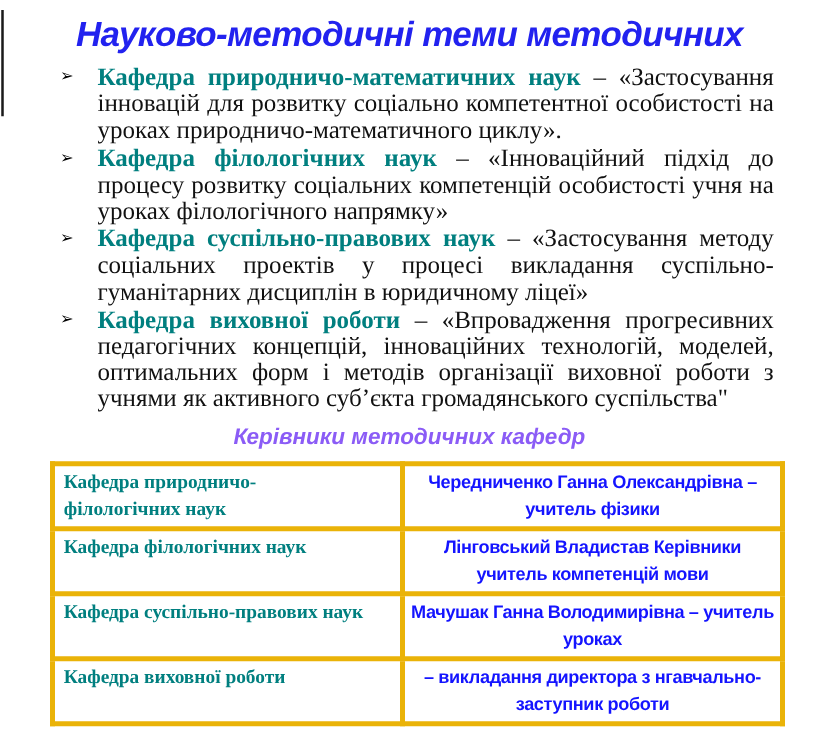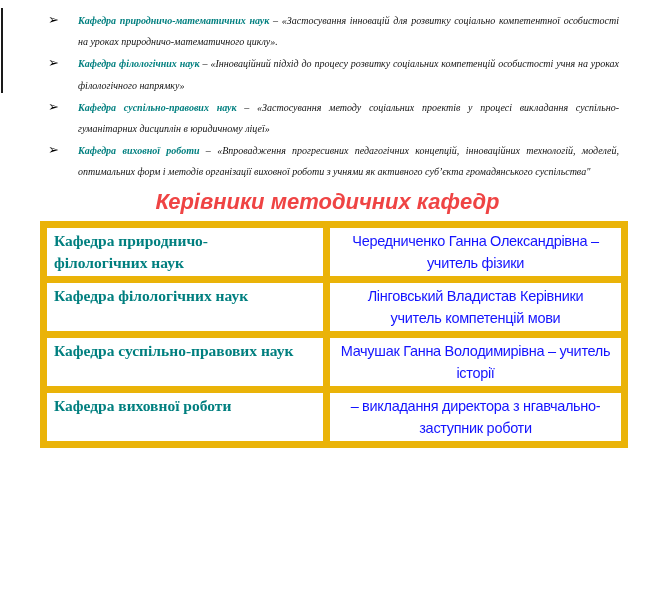--- a/index.html
+++ b/index.html
@@ -38,83 +38,83 @@
   .bullet .marker {
     position: absolute;
     left: 0; top: 2px;
     font-family: "DejaVu Sans", sans-serif;
     font-size: 13px;
     color: #000;
   }
   .bullet .btext {
     display: block;
     text-align: justify;
-    font-size: 10px;
+    font-size: 20px;
     line-height: 21.2px;
     color: #111;
-    font-style: italic;
   }
   .bullet .dept {
     font-weight: bold;
     color: #007f7f;
   }
   .subtitle {
     margin: 2px 20px 0 20px;
     text-align: center;
     font-family: "Liberation Sans", sans-serif;
     font-weight: bold;
     font-style: italic;
-    font-size: 22px;
+    font-size: 18px;
     line-height: 33px;
-    color: #ef4444;
+    color: #8b5cf6;
   }
   table.heads {
     margin: 3px 0 0 40px;
     width: 588px;
     border-collapse: collapse;
     table-layout: fixed;
   }
   table.heads td {
-    border: 7px solid #eab308;
+    border: 4px solid #eab308;
     vertical-align: top;
     overflow: hidden;
   }
   td.dept-cell {
     width: 263px;
     padding: 2px 6px 2px 7px;
     font-family: "Liberation Serif", serif;
     font-weight: bold;
     font-size: 15.5px;
     line-height: 22px;
     color: #007f7f;
   }
   td.head-cell {
     padding: 2px 2px;
     text-align: center;
     font-family: "Liberation Sans", sans-serif;
-    font-weight: normal;
+    font-weight: bold;
     font-size: 14.5px;
     line-height: 22px;
     letter-spacing: -0.3px;
     color: #1414ff;
   }
   .cline { white-space: nowrap; }
   tr.r1 { height: 44px; }
   tr.r2 { height: 46px; }
   tr.r3 { height: 45px; }
   tr.r4 { height: 42px; }
 </style>
 </head>
 <body>
 
 <div class="page">
 
   <div class="edge-line"></div>
 
   <h1 class="doc-title">
+    <span class="tline">Науково-методичні теми методичних</span>
   </h1>
 
   <div class="bullets">
 
     <div class="bullet">
       <span class="marker">➢</span>
       <span class="btext"><span class="dept">Кафедра природничо-математичних наук</span> <span>– «Застосування інновацій для розвитку соціально компетентної особистості на уроках природничо-математичного циклу».</span></span>
     </div>
 
     <div class="bullet">
@@ -156,21 +156,21 @@
           <div class="cline">Лінговський Владистав Керівники</div>
           <div class="cline">учитель компетенцій мови</div>
         </td>
       </tr>
       <tr class="r3">
         <td class="dept-cell">
           <div class="cline">Кафедра суспільно-правових наук</div>
         </td>
         <td class="head-cell">
           <div class="cline">Мачушак Ганна Володимирівна – учитель</div>
-          <div class="cline">історії</div>
+          <div class="cline">уроках</div>
         </td>
       </tr>
       <tr class="r4">
         <td class="dept-cell">
           <div class="cline">Кафедра виховної роботи</div>
         </td>
         <td class="head-cell">
           <div class="cline">– викладання директора з нгавчально-</div>
           <div class="cline">заступник роботи</div>
         </td>

